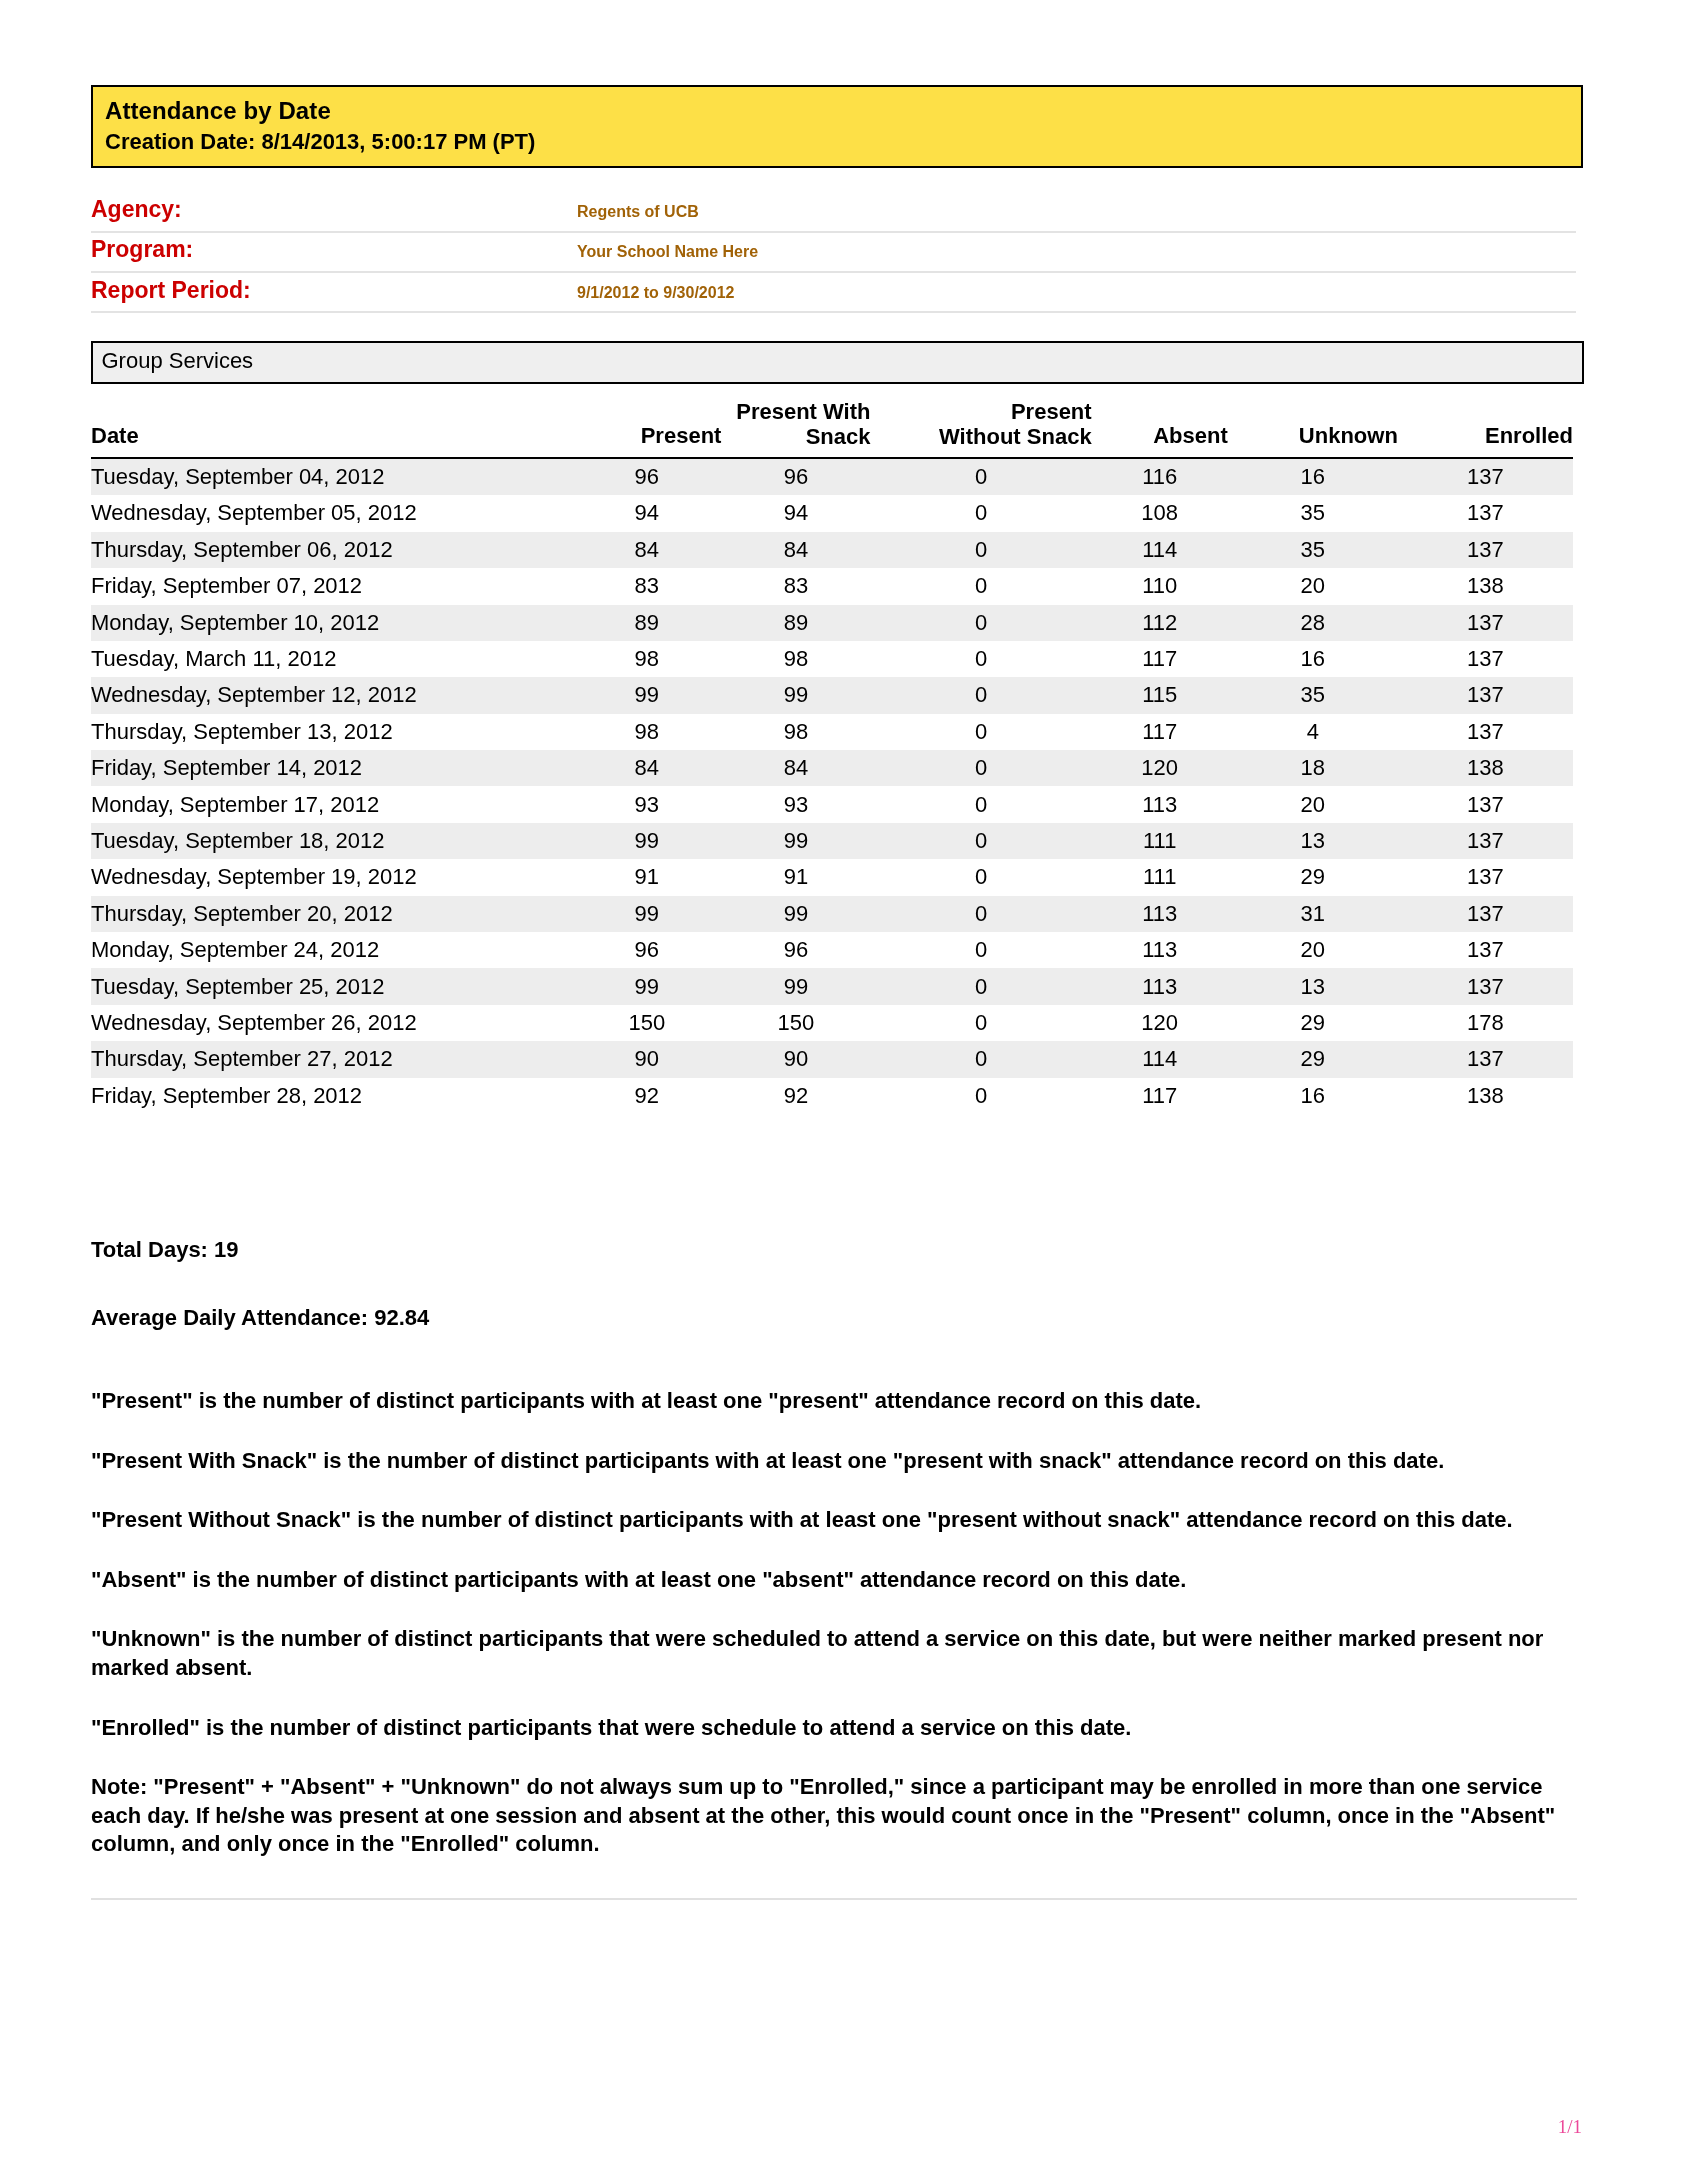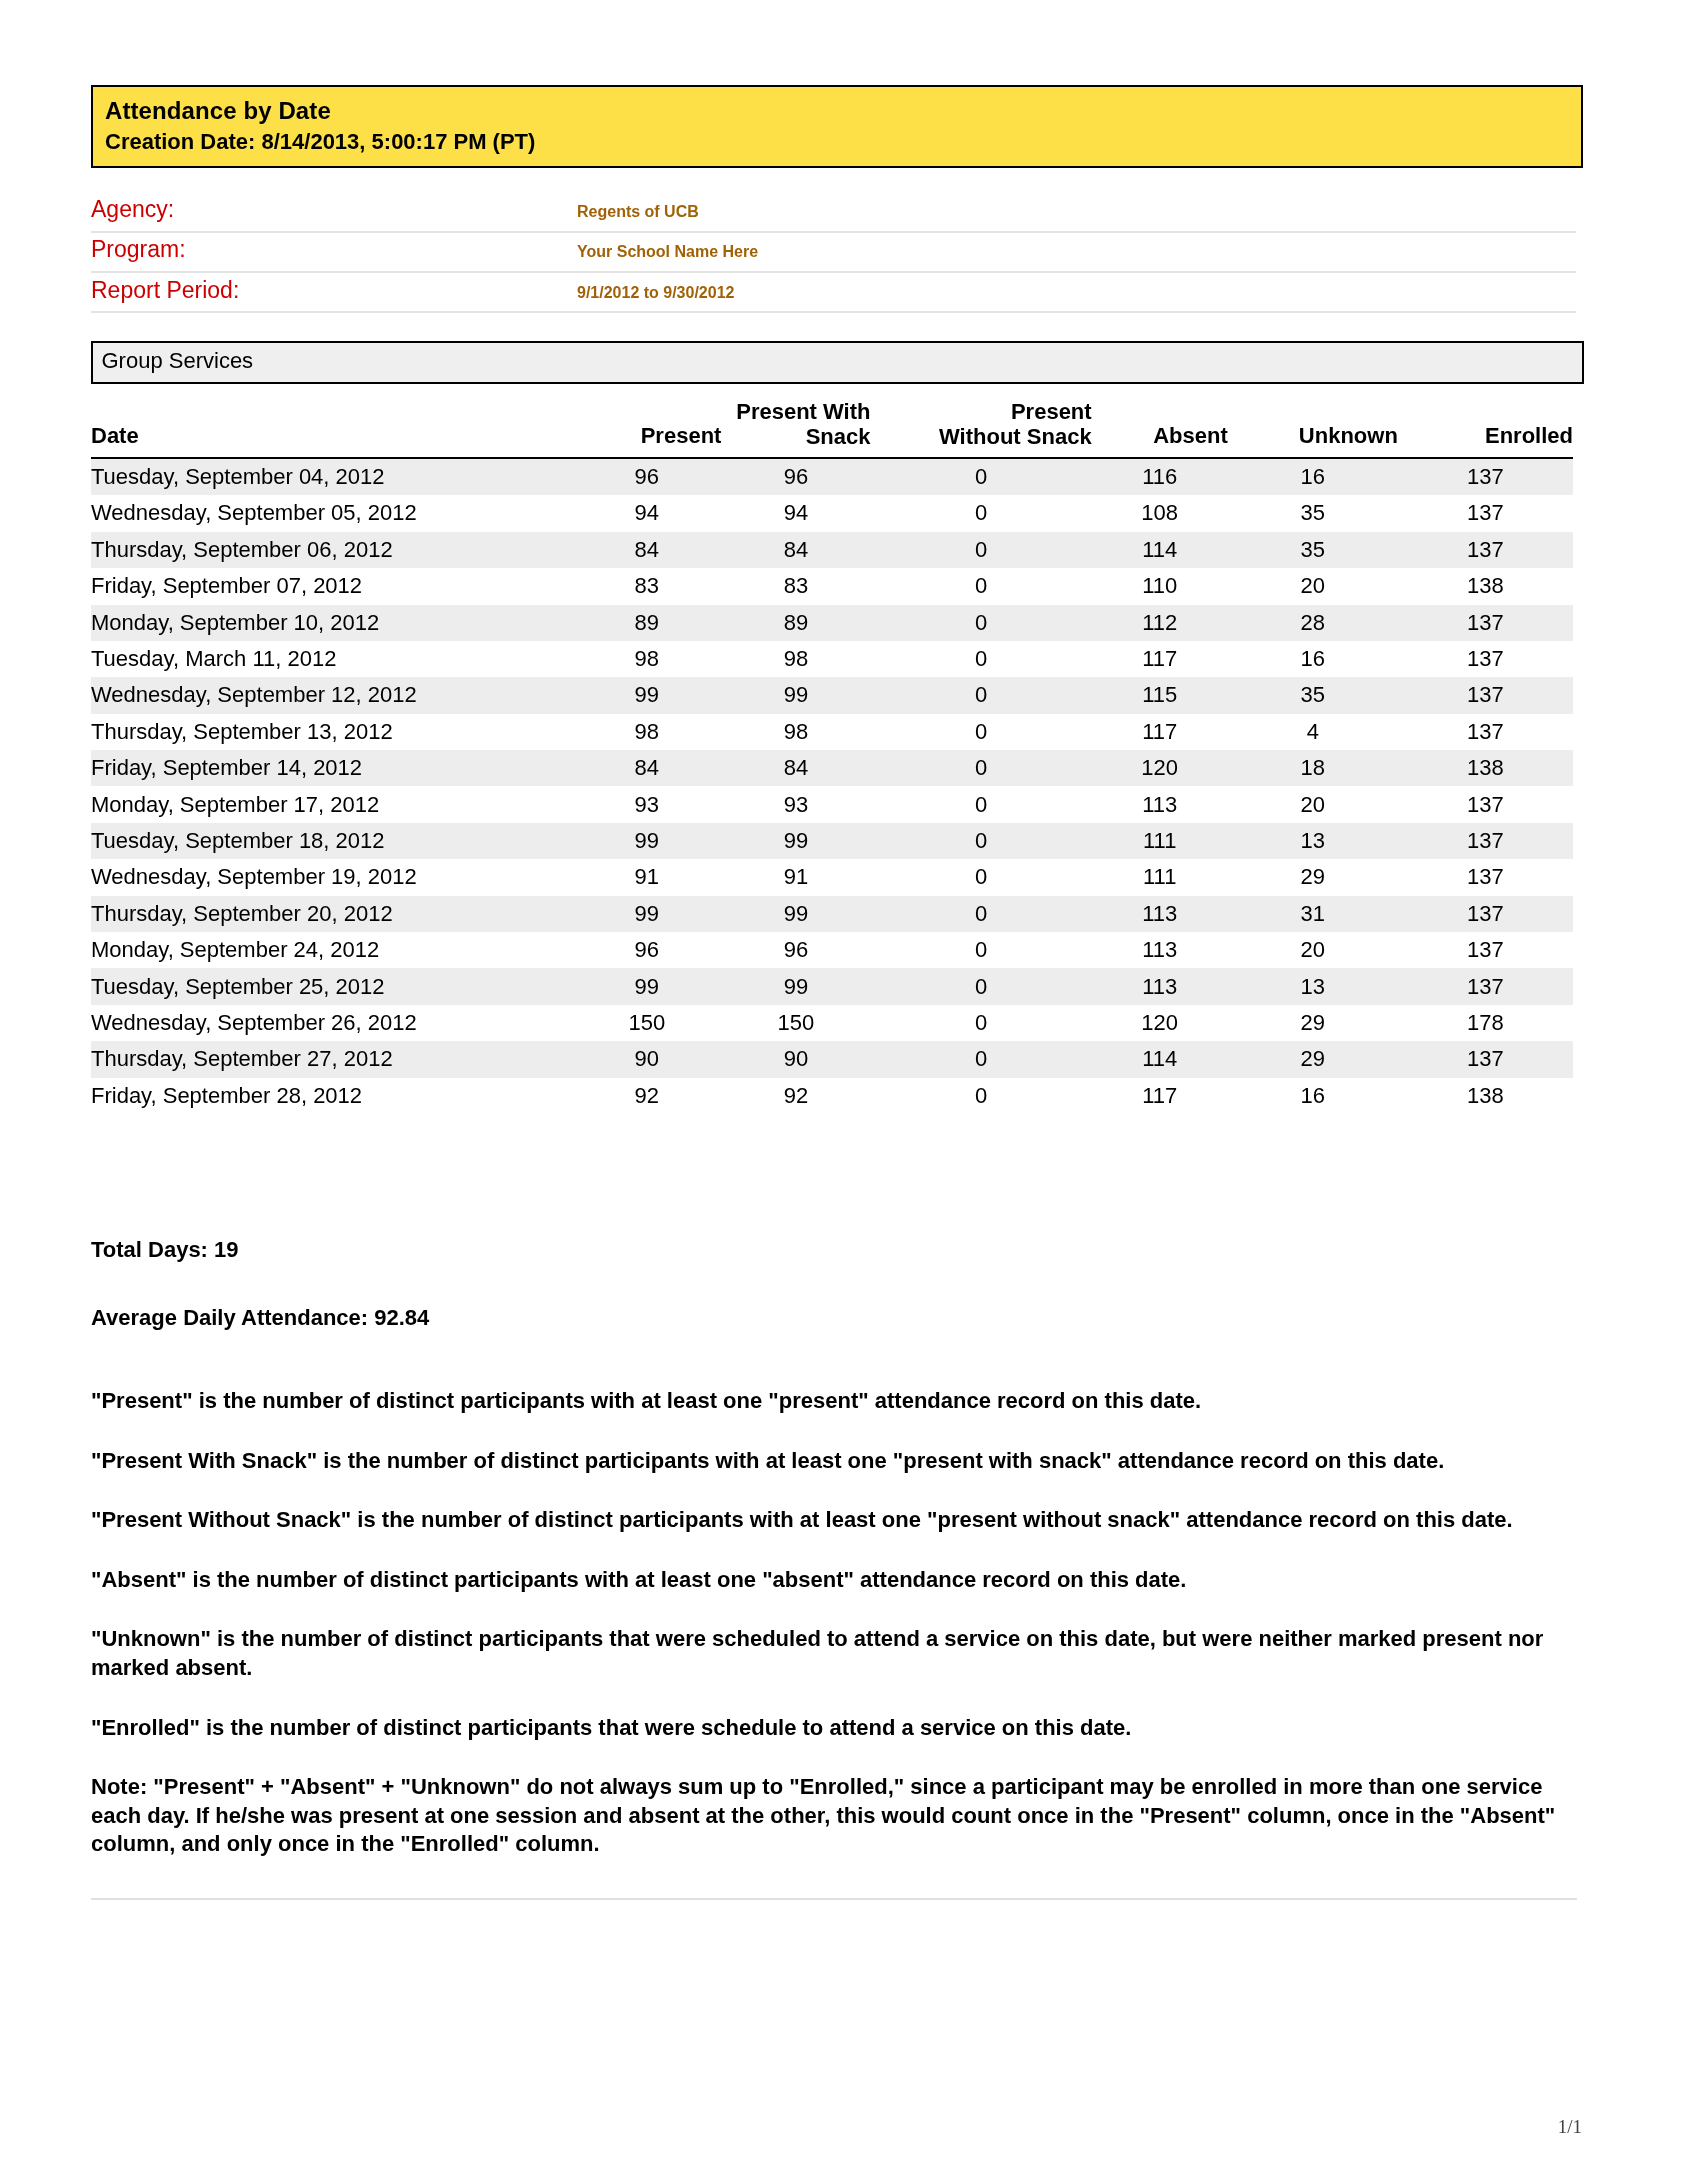--- a/index.html
+++ b/index.html
@@ -61,21 +61,21 @@
     padding-bottom: 3.4px;
     margin-bottom: 3.4px;
     height: 31.5px;
     box-sizing: content-box;
   }
   .meta-label {
     width: 486px;
     flex: 0 0 486px;
     color: #cc0000;
     font-size: 23px;
-    font-weight: normal;
+    font-weight: bold;
   }
   .meta-value {
     color: #a16207;
     font-size: 16px;
     font-weight: bold;
   }
 
   
   .section-box {
     position: absolute;
@@ -172,21 +172,21 @@
     width: 1486px;
     height: 0;
     border-top: 2.6px solid #e0e0e0;
   }
   .page-number {
     position: absolute;
     right: 100px;
     top: 2116px;
     font-family: "Liberation Serif", serif;
     font-size: 19px;
-    color: #404040;
+    color: #ec4899;
   }
 </style>
 </head>
 <body>
 
 <div class="page">
 
   <div class="title-box">
     <div class="report-title">Attendance by Date</div>
     <div class="report-creation">Creation Date: 8/14/2013, 5:00:17 PM (PT)</div>

